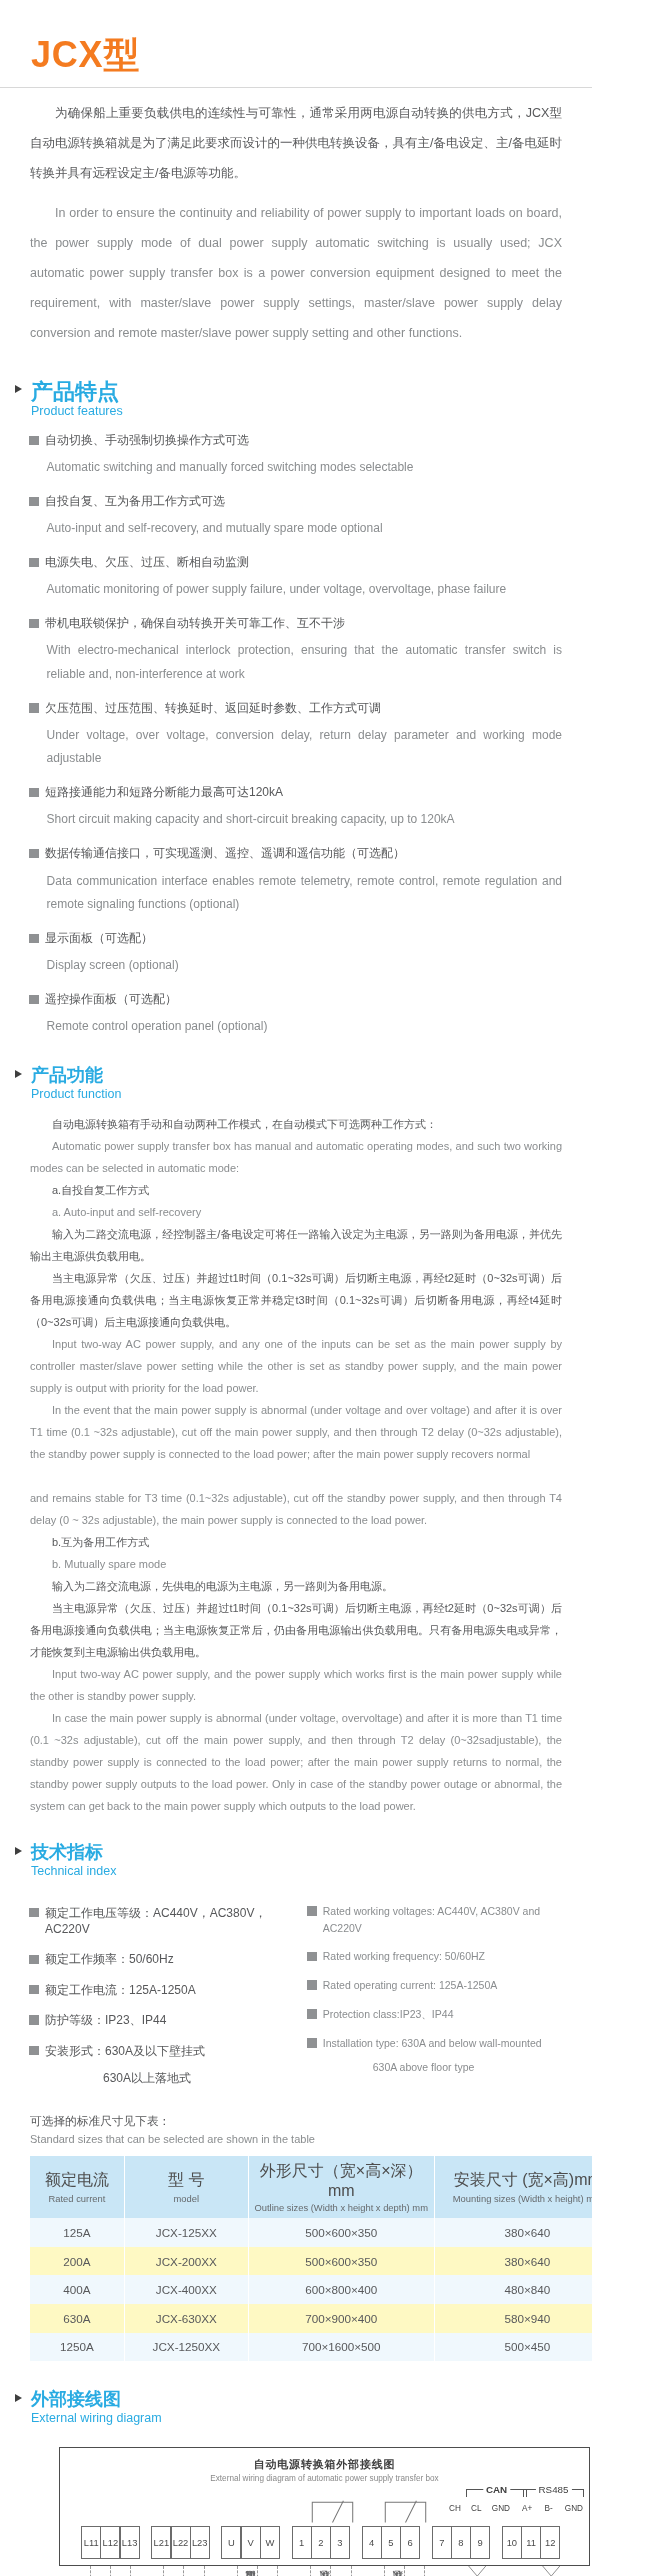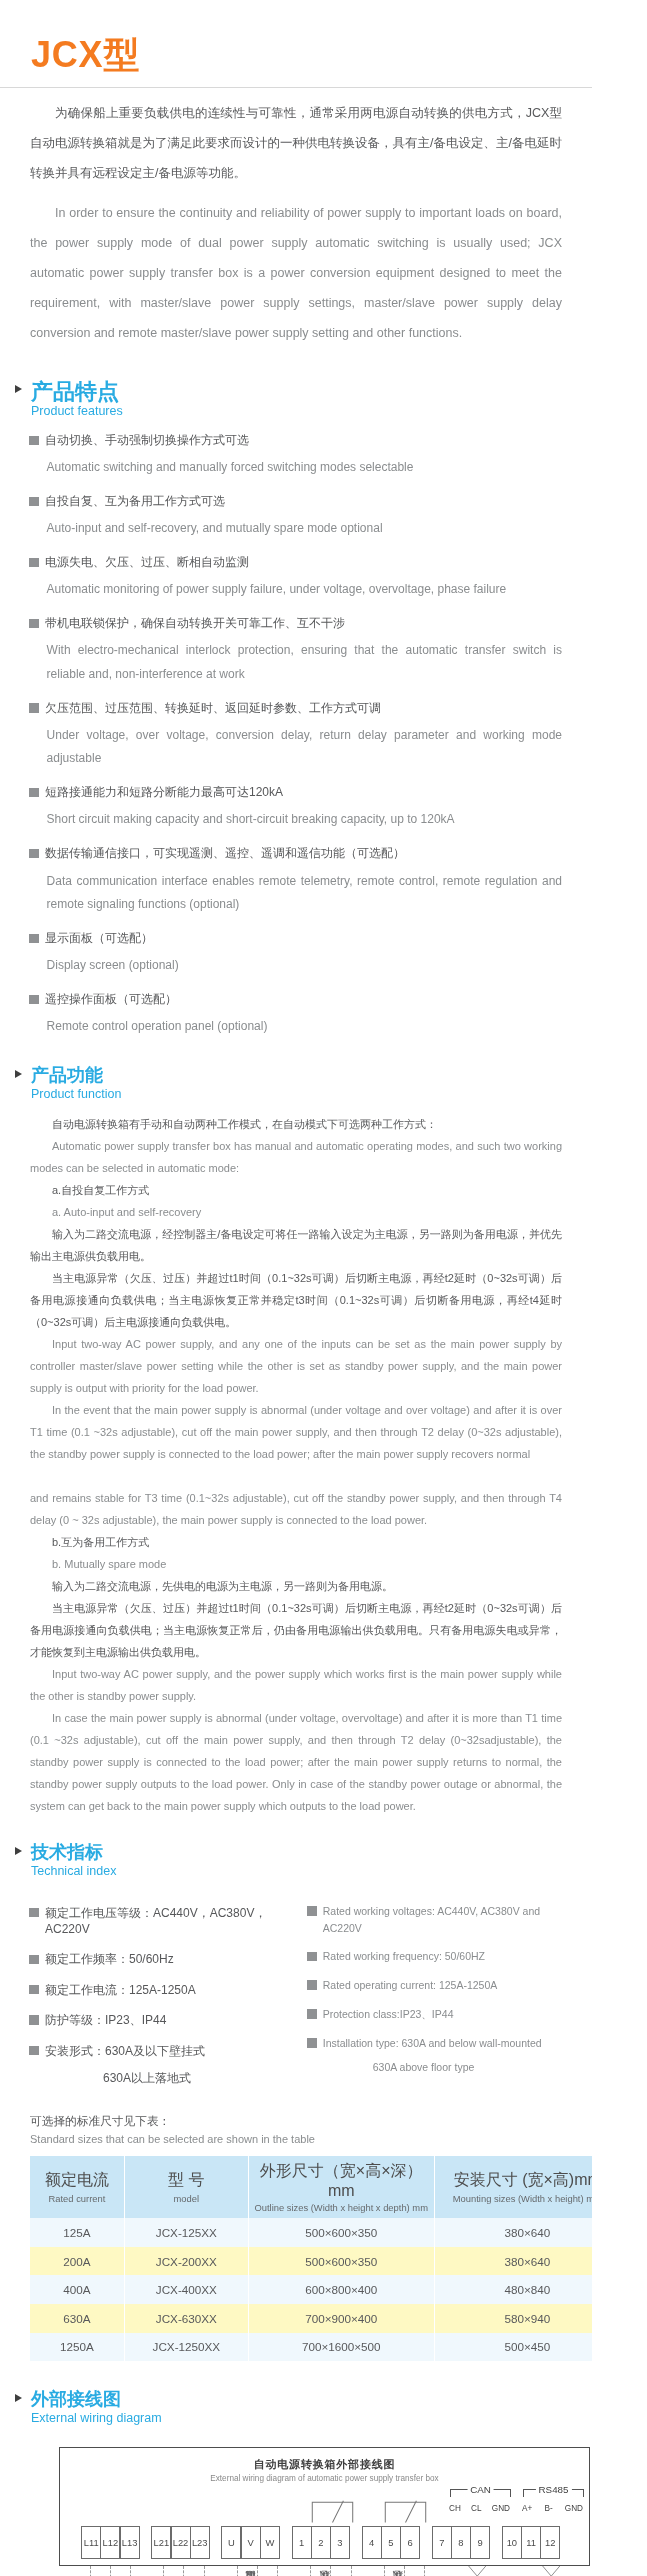--- a/index.html
+++ b/index.html
@@ -244,21 +244,21 @@
     <div class="wtitle">自动电源转换箱外部接线图</div>
     <div class="wsub">External wiring diagram of automatic power supply transfer box</div>
 
     <svg class="contact" style="left:242px;" width="61" height="28" viewBox="0 0 78 36">
       <path d="M13,34 V8 H65 V34 M39,34 L53,6" stroke="#777" stroke-width="1.3" fill="none"></path>
     </svg>
     <svg class="contact" style="left:315px;" width="61" height="28" viewBox="0 0 78 36">
       <path d="M13,34 V8 H65 V34 M39,34 L53,6" stroke="#777" stroke-width="1.3" fill="none"></path>
     </svg>
 
-    <div class="bracket" style="left:390px;">
+    <div class="bracket" style="left:406px;font-weight:bold;">
       <span class="blab">CAN</span>
     </div>
     <div class="bracket" style="left:463px;">
       <span class="blab">RS485</span>
     </div>
     <div class="pins" style="left:389px;">
       <span>CH</span>
       <span>CL</span>
       <span>GND</span>
     </div>

